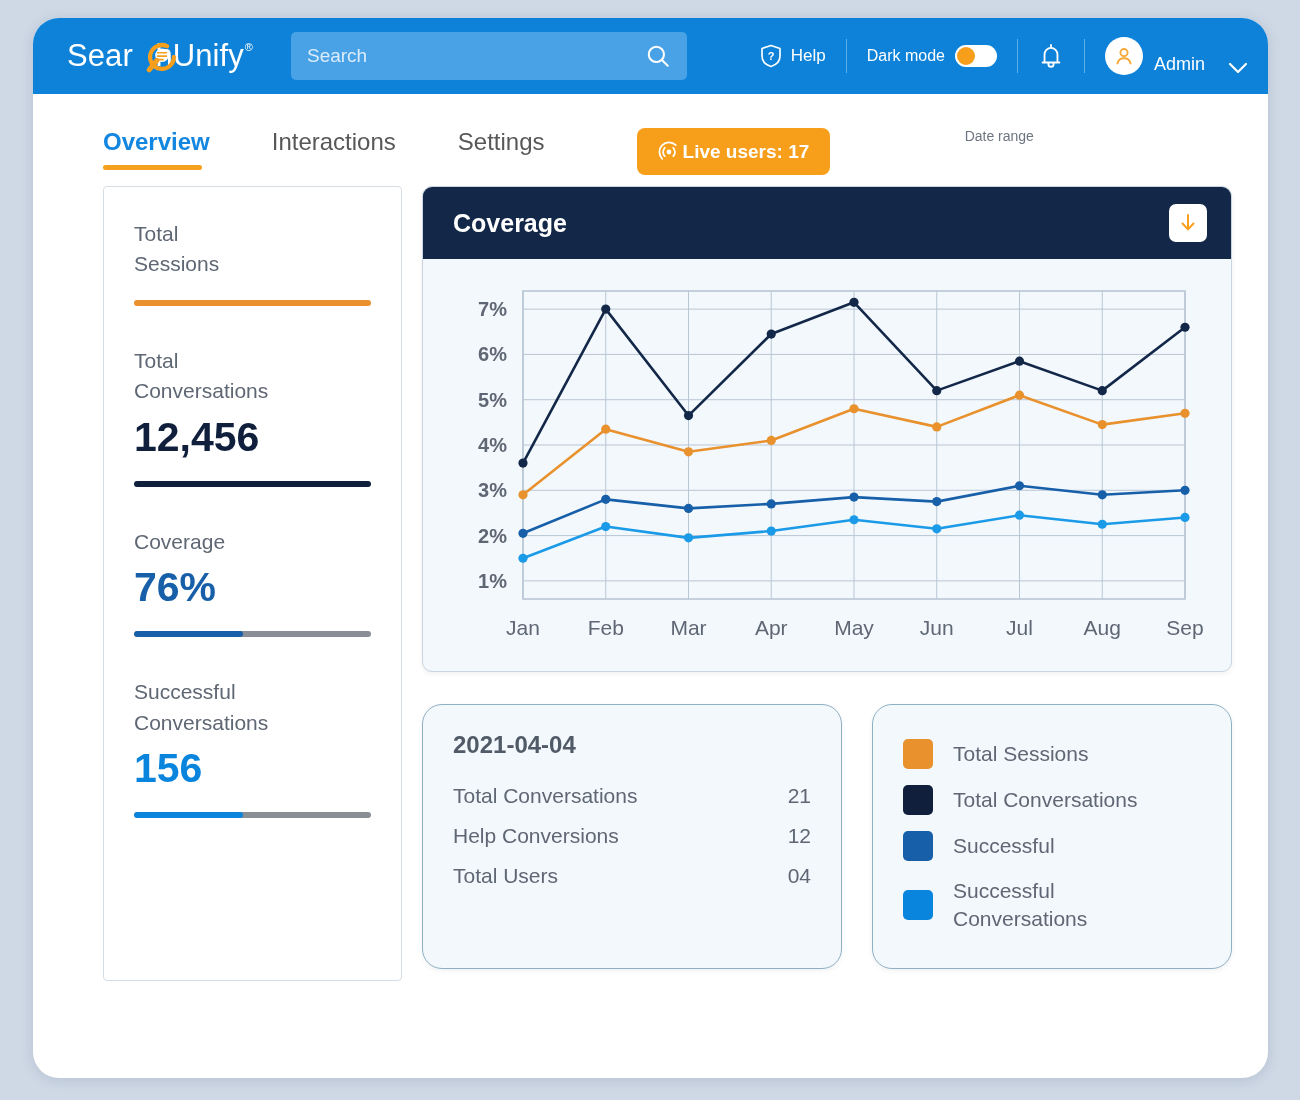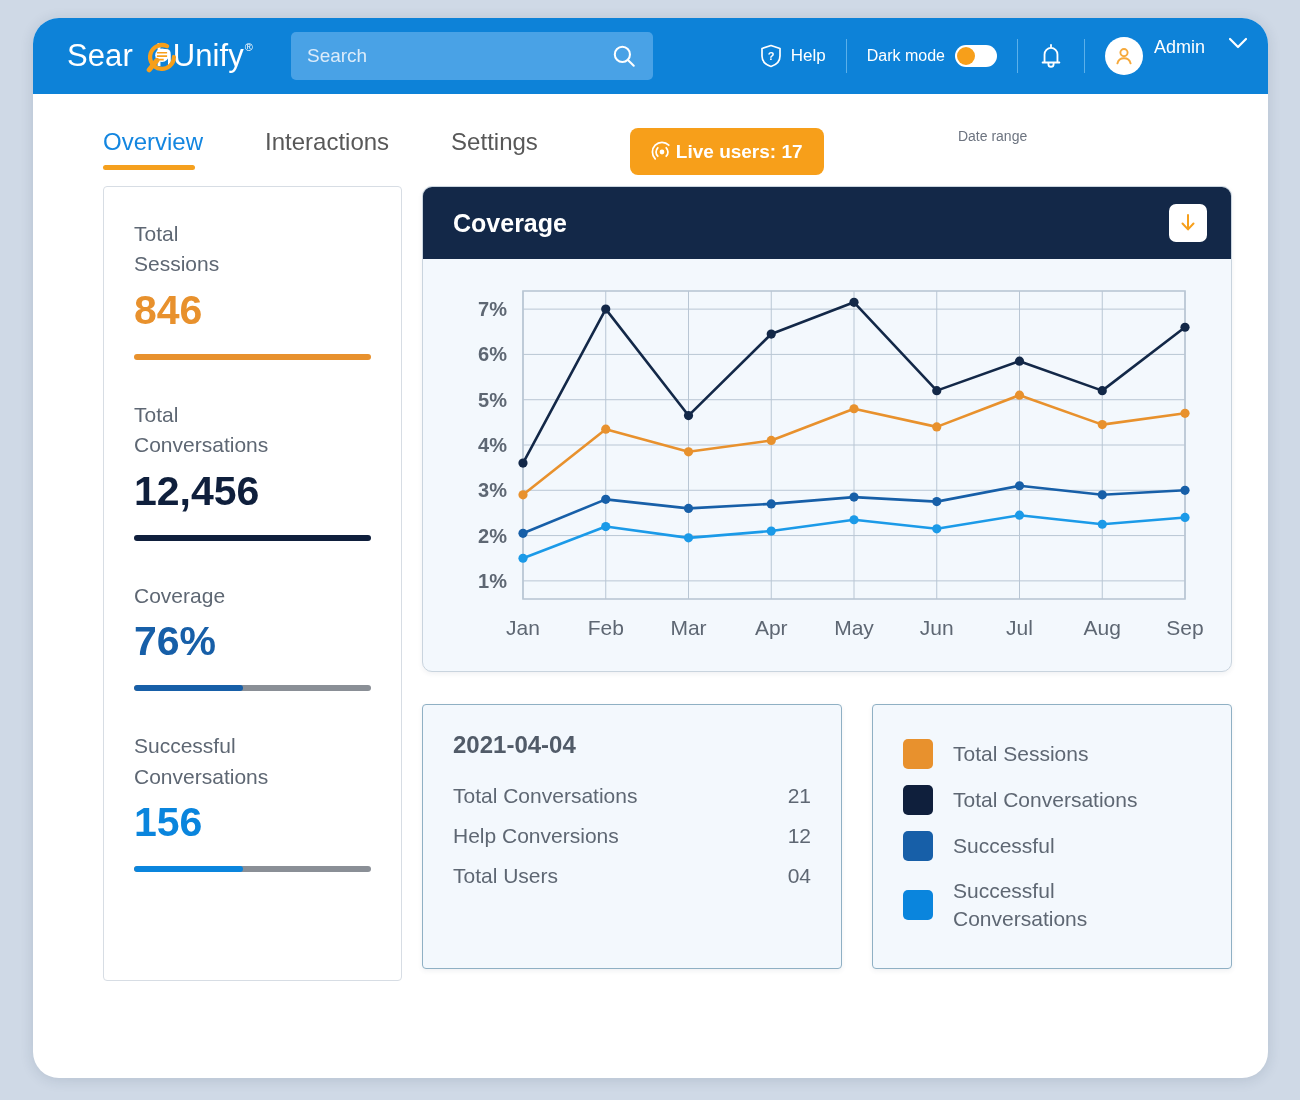--- a/index.html
+++ b/index.html
@@ -33,21 +33,21 @@
     letter-spacing: .1px; white-space: nowrap; position: relative;
   }
   .logo-mark {
     position: absolute; left: 78px; top: 2px;
     width: 34px; height: 34px;
   }
   .logo-reg { font-size: 11px; color:#fff; margin-left:1px; margin-top:3px; }
 
   .search-wrap {
     margin-left: 38px;
-    width: 362px; height: 48px;
+    width: 396px; height: 48px;
     background: #49a2e6;
     border-radius: 5px;
     display: flex; align-items: center;
     padding: 0 16px;
     position: relative;
   }
   .search-input {
     flex: 1; border: none; outline: none; background: transparent;
     color: #ffffff; font-size: 19px;
     font-family: "Liberation Sans", sans-serif;
@@ -60,40 +60,40 @@
   .darkmode { display: flex; align-items: center; gap: 10px; color: #ffffff; font-size: 16px; }
   .toggle {
     width: 42px; height: 22px; border-radius: 11px;
     background: #ffffff; position: relative; display: inline-block;
   }
   .toggle::after {
     content: ""; position: absolute; left: 2px; top: 2px;
     width: 18px; height: 18px; border-radius: 50%; background: #f79f1a;
   }
   .bell { width: 26px; height: 28px; }
-  .account { display: flex; align-items: flex-start; gap: 11px; }
+  .account { display: flex; align-items: flex-end; gap: 11px; }
   .avatar {
     width: 38px; height: 38px; border-radius: 50%; background: #ffffff;
     display: flex; align-items: center; justify-content: center;
   }
   .account-name { color: #ffffff; font-size: 18px; }
   .chev { margin-left: 12px; }
 
   
   .tabrow {
     display: flex; align-items: flex-start;
     padding: 34px 34px 0 70px;
     position: relative; height: 92px;
   }
   .tab {
     font-size: 24px; color: #585858; font-weight: 400;
     margin-right: 62px; padding-bottom: 14px; position: relative;
     cursor: pointer; white-space: nowrap;
   }
-  .tab.active { color: #1386e0; font-weight: 400; }
+  .tab.active { color: #1386e0; font-weight: 700; }
   .tab.active::after {
     content: ""; position: absolute; left: 0; right: 8px; bottom: 0;
     height: 5px; background: #f5a01e; border-radius: 3px;
   }
   .live-btn {
     margin-left: 30px;
     background: #f79f1a; color: #ffffff;
     border: none; border-radius: 8px;
     height: 47px; padding: 0 21px;
     display: flex; align-items: center; gap: 3px;
@@ -151,21 +151,21 @@
   .chart-title { color: #ffffff; font-size: 25px; font-weight: 600; }
   .dl-btn {
     width: 38px; height: 38px; background: #ffffff; border-radius: 7px;
     display: flex; align-items: center; justify-content: center;
     border: none; cursor: pointer;
   }
   .chart-body { padding: 18px 28px 10px 12px; }
 
   .bottom-row { display: flex; gap: 30px; }
   .panel {
-    flex: 1; border: 1px solid #8fb0c4; border-radius: 4px;
+    flex: 1; border: 1px solid #8fb0c4; border-radius: 20px;
     background: #f3f8fd; padding: 26px 30px 26px 30px;
     box-shadow: 0 2px 5px rgba(40,60,90,.07);
   }
   .panel-date {
     font-size: 24px; font-weight: 700; color: #515b68; margin-bottom: 17px;
   }
   .stat-row {
     display: flex; justify-content: space-between; align-items: baseline;
     font-size: 21px; color: #5e6773; padding: 8px 0;
   }
@@ -268,21 +268,20 @@
     </div>
   </div>
 
   <div class="content">
 
     <div class="metrics">
 
       <div class="metric">
         <div class="metric-label" style="white-space:pre-line">Total
 Sessions</div>
-        <div class="metric-value" style="color:#e8912d">846</div>
         <div class="bar-full" style="background:#e8912d"></div>
       </div>
 
       <div class="metric">
         <div class="metric-label" style="white-space:pre-line">Total
 Conversations</div>
         <div class="metric-value" style="color:#0f1f3c">12,456</div>
         <div class="bar-full" style="background:#0f1f3c"></div>
       </div>
 

